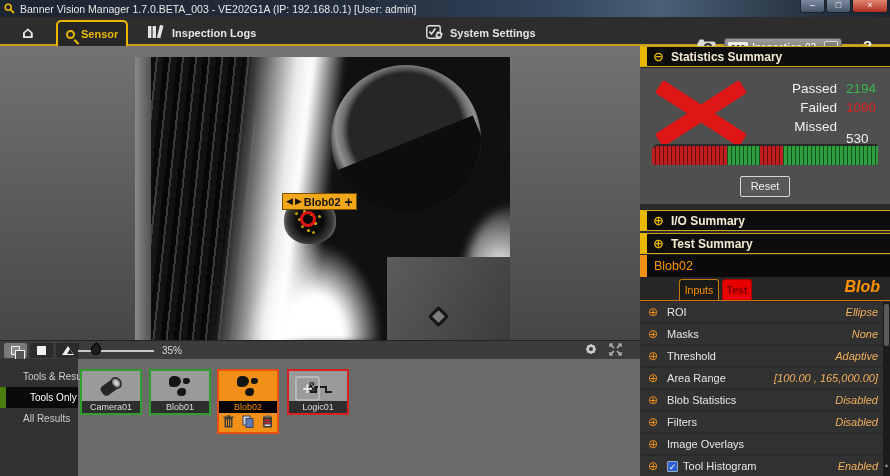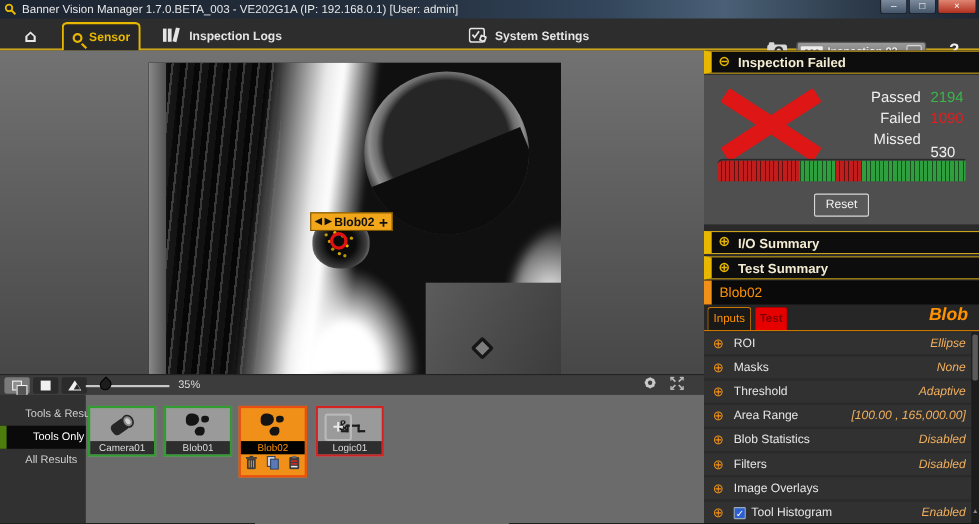--- a/index.html
+++ b/index.html
@@ -130,21 +130,21 @@
   .history-bar::after{content:"";position:absolute;inset:0;
     background:repeating-linear-gradient(90deg,rgba(0,0,0,0) 0 3px,rgba(0,0,0,.5) 3px 4px);}
   .reset-btn{position:absolute;left:100px;top:108px;width:50px;height:21px;background:#585858;border:1px solid #d8d8d8;
     color:#f2f2f2;font-size:11px;text-align:center;line-height:19px;border-radius:2px;}
   .rp-io{top:164px;}
   .rp-test{top:187px;}
   .tool-head{position:absolute;left:0;top:209px;width:250px;height:22px;background:#0a0a0a;
     border-left:7px solid #f09018;color:#ff9200;font-size:12.5px;display:flex;align-items:center;padding-left:7px;}
   .etabs{position:absolute;left:0;top:231px;width:250px;height:24px;background:#262626;border-bottom:1px solid #c87800;}
   .etab{position:absolute;bottom:0;height:21px;border:1px solid #c87800;border-bottom:none;border-radius:3px 3px 0 0;
-    font-size:10.5px;display:flex;align-items:center;justify-content:center;}
+    font-size:10.5px;display:flex;align-items:center;justify-content:center;margin-left:36px;}
   .etab.inputs{left:3px;width:40px;background:#191919;color:#ff9200;}
   .etab.test{left:46px;width:30px;background:#e60000;color:#7e0000;font-weight:bold;border-color:#a00;}
   .etype{position:absolute;right:10px;bottom:4px;color:#ff9200;font-size:16px;font-weight:bold;font-style:italic;}
   .params{position:absolute;left:0;top:256px;width:250px;height:174px;overflow:hidden;}
   .prow{position:relative;height:20px;margin-bottom:2px;background:#313131;display:flex;align-items:center;padding:0 12px 0 8px;}
   .pexp{color:#f09018;font-size:12px;line-height:12px;margin-right:9px;font-family:"DejaVu Sans",sans-serif;}
   .plabel{color:#e6e6e6;font-size:11px;flex:1;}
   .pvalue{color:#f2b05e;font-size:11px;font-style:italic;text-align:right;}
   .pcheck{width:11px;height:11px;background:#2d5fd3;border:1px solid #9ab;color:#fff;font-size:9px;line-height:10px;
     text-align:center;margin-right:5px;border-radius:1px;}
@@ -350,21 +350,21 @@
       <div class="tile-label">Logic01</div>
     </div>
 
     <div class="add-tile">+</div>
   </div>
 
   <div class="rpanel">
 
     <div class="rp-header" style="top:0">
       <span class="hd-icon">⊖</span>
-      <span>Inspection Failed</span>
+      <span>Statistics Summary</span>
     </div>
 
     <div class="sum-body">
       <div class="xmark"></div>
       <div class="stats">
         <span class="stat-lab">Passed</span>
         <span class="stat-val" style="color: rgb(60, 181, 74);">2194</span>
         <span class="stat-lab">Failed</span>
         <span class="stat-val" style="color: rgb(224, 32, 32);">1090</span>
         <span class="stat-lab">Missed</span>

